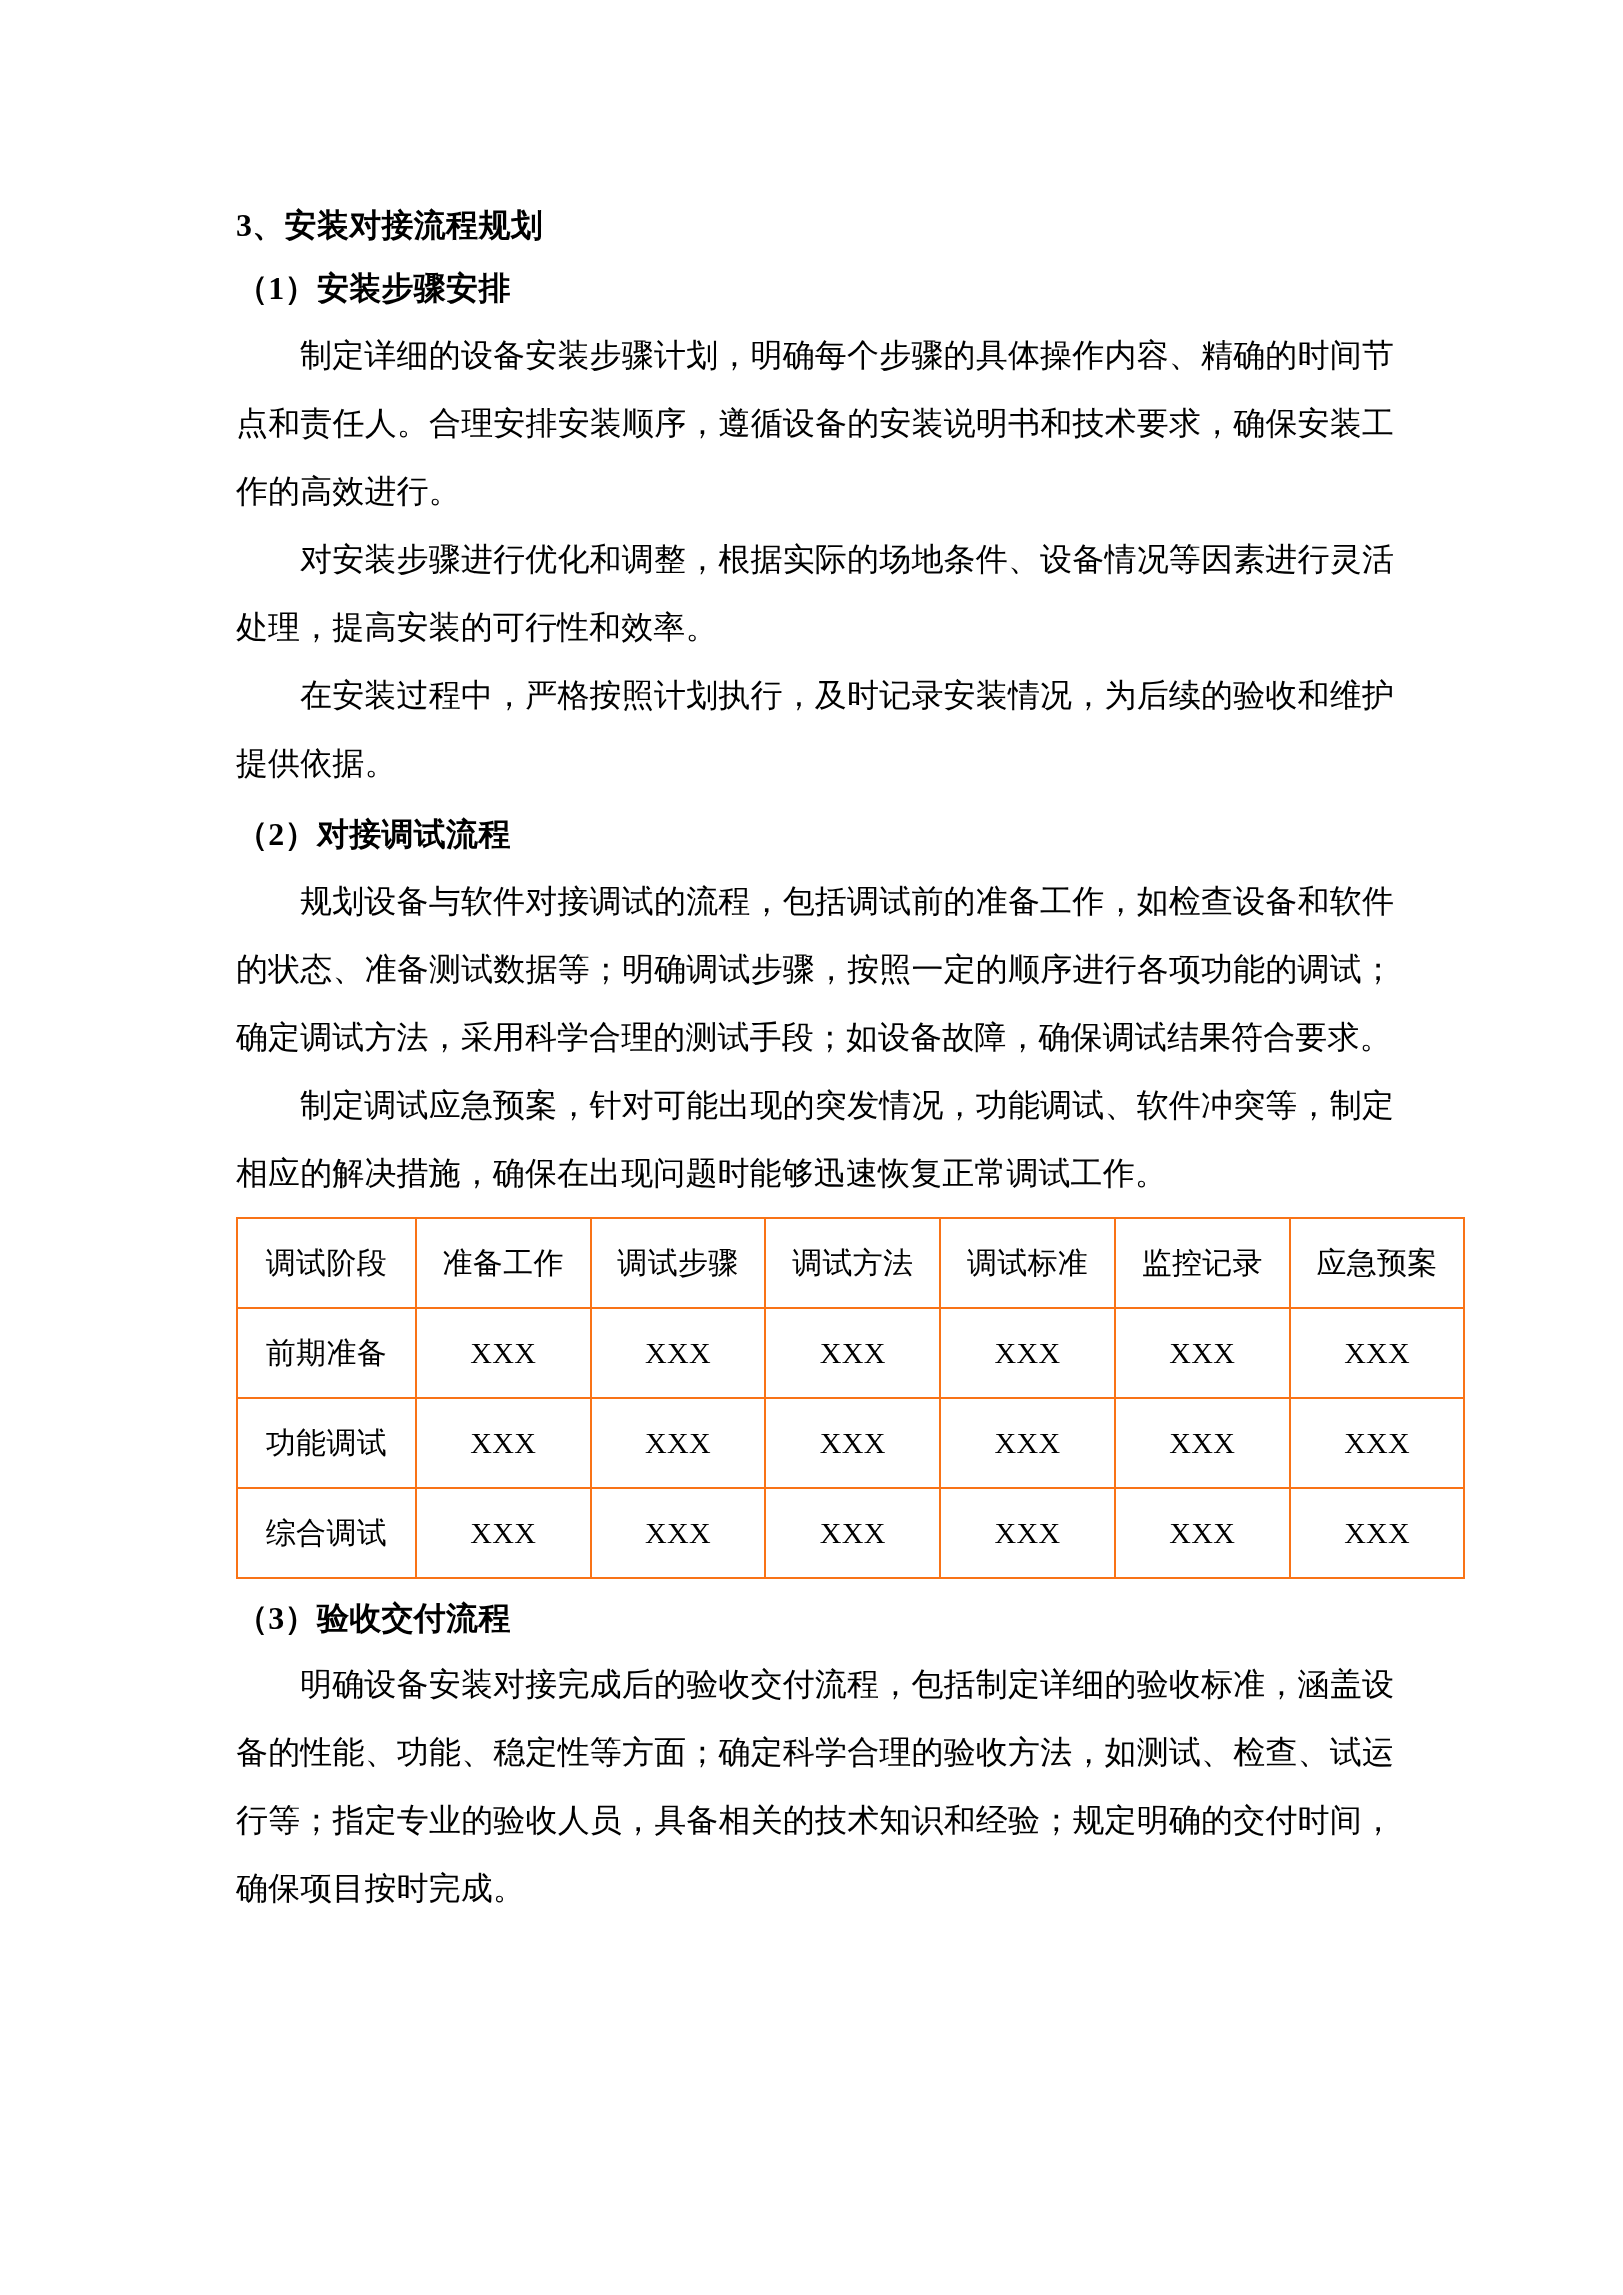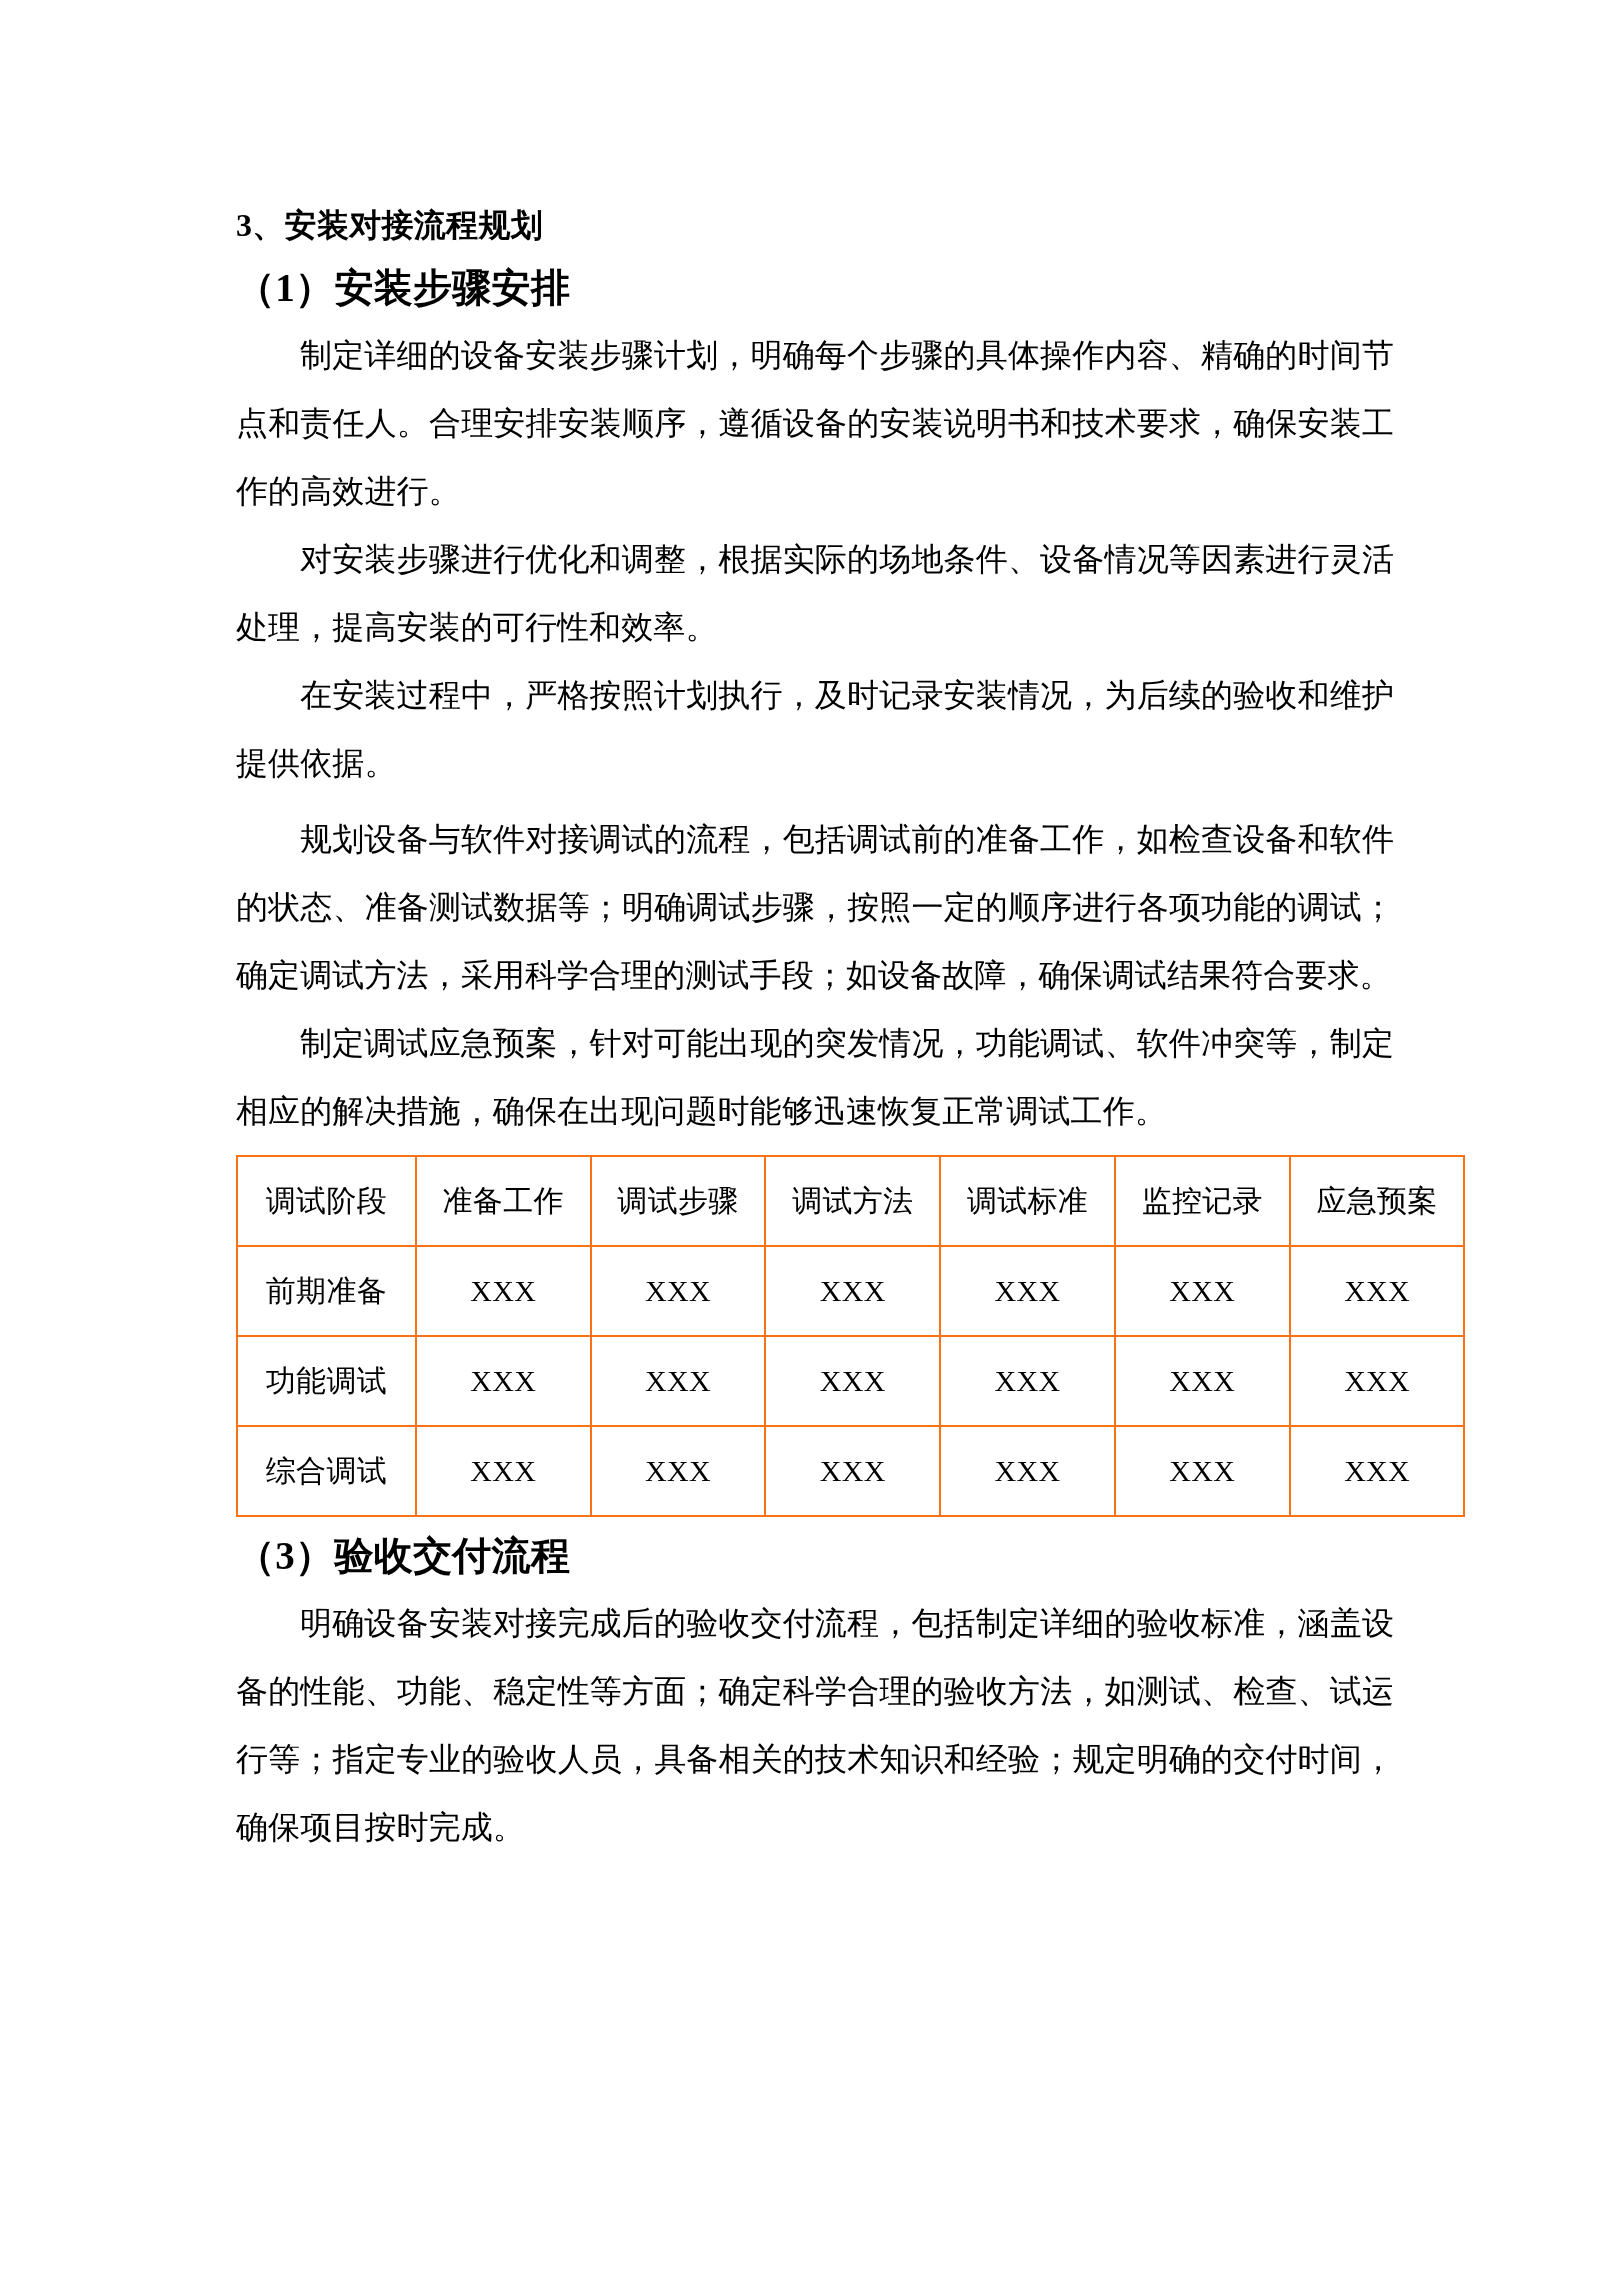--- a/index.html
+++ b/index.html
@@ -24,21 +24,21 @@
     width: 1158px;
   }
   .heading-1 {
     font-size: 32px;
     line-height: 58px;
     letter-spacing: 0.3px;
     margin: 0 0 5.2px 0;
     white-space: nowrap;
   }
   .heading-2 {
-    font-size: 39px;
+    font-size: 32px;
     line-height: 58px;
     letter-spacing: 0.3px;
     margin: 0 0 3.9px 0;
     white-space: nowrap;
   }
   .para {
     font-size: 32px;
     line-height: 68px;
     text-align: justify;
     text-align-last: left;
@@ -82,20 +82,21 @@
     <h1 class="heading-1">3、安装对接流程规划</h1>
 
     <h2 class="heading-2">（1）安装步骤安排</h2>
 
     <p class="para">制定详细的设备安装步骤计划，明确每个步骤的具体操作内容、精确的时间节点和责任人。合理安排安装顺序，遵循设备的安装说明书和技术要求，确保安装工作的高效进行。</p>
     <p class="para">对安装步骤进行优化和调整，根据实际的场地条件、设备情况等因素进行灵活处理，提高安装的可行性和效率。</p>
     <p class="para">在安装过程中，严格按照计划执行，及时记录安装情况，为后续的验收和维护提供依据。</p>
 
     <div class="spacer-sm"></div>
 
+    <h2 class="heading-2">（2）对接调试流程</h2>
 
     <p class="para">规划设备与软件对接调试的流程，包括调试前的准备工作，如检查设备和软件的状态、准备测试数据等；明确调试步骤，按照一定的顺序进行各项功能的调试；确定调试方法，采用科学合理的测试手段；如设备故障，确保调试结果符合要求。</p>
     <p class="para">制定调试应急预案，针对可能出现的突发情况，功能调试、软件冲突等，制定相应的解决措施，确保在出现问题时能够迅速恢复正常调试工作。</p>
 
     <table class="debug-table">
       <tbody>
         <tr class="header-row">
           <td class="col-stage">调试阶段</td>
           <td class="col-data">准备工作</td>
           <td class="col-data">调试步骤</td>

